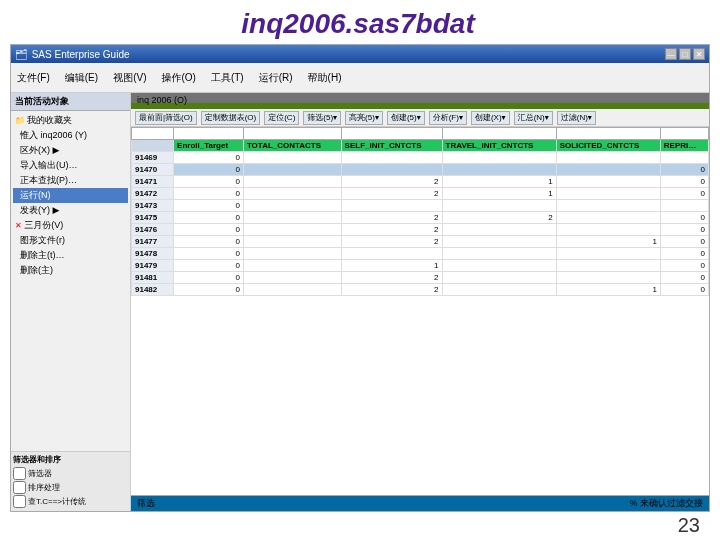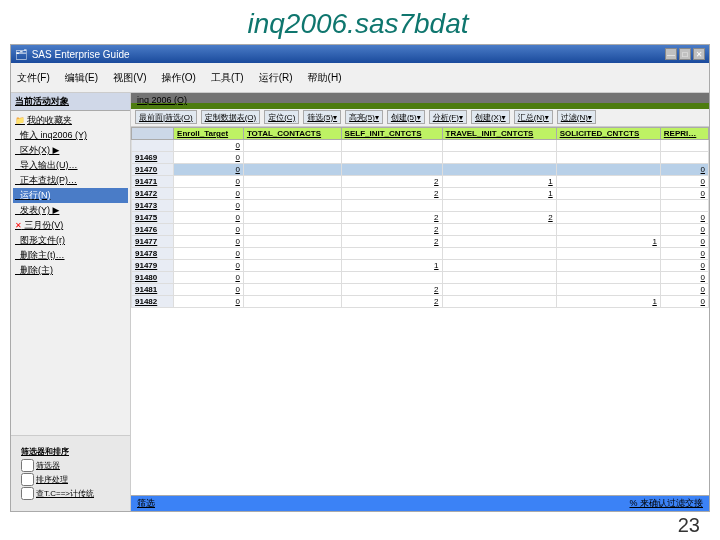--- a/index.html
+++ b/index.html
@@ -9,22 +9,22 @@
       width: 720px;
       height: 540px;
       overflow: hidden;
       position: relative;
     }
 
     
     #page-title {
       text-align: center;
       font-size: 28px;
-      font-weight: normal;
-      color: #0f766e;
+      font-weight: bold;
+      color: #4c1d95;
       font-style: italic;
       padding: 8px 4px 4px 0;
     }
 
     
     #app-container {
       width: 700px;
       height: 468px;
       margin: 0 auto;
       border: 1px solid #aaa;
@@ -81,21 +81,20 @@
       padding: 1px 4px;
       cursor: pointer;
       white-space: nowrap;
     }
 
     
     #main-area {
       display: flex;
       flex: 1;
       overflow: hidden;
-      text-decoration: underline;
     }
 
     
     #left-panel {
       width: 120px;
       background: #f0f0f0;
       border-right: 1px solid #ccc;
       display: flex;
       flex-direction: column;
       overflow: hidden;
@@ -122,21 +121,21 @@
       font-size: 9px;
       cursor: pointer;
       white-space: nowrap;
     }
     .tree-item.selected { background: #4a7cc7; color: white; }
     .tree-icon { margin-right: 2px; font-size: 8px; }
 
     #filter-panel {
       border-top: 1px solid #ccc;
       background: #e8e8e8;
-      padding: 10px;
+      padding: 2px;
     }
     #filter-panel-header {
       font-size: 8px;
       font-weight: bold;
       margin-bottom: 2px;
     }
     .filter-row {
       display: flex;
       align-items: center;
       gap: 2px;
@@ -162,20 +161,21 @@
       height: 16px;
       display: flex;
       align-items: flex-start;
     }
 
     
     #sub-toolbar {
       background: #f0f0f0;
       border-bottom: 1px solid #ccc;
       display: flex;
+      align-items: center;
       padding: 1px 4px;
       height: 18px;
       gap: 4px;
       font-size: 9px;
       flex-wrap: nowrap;
       overflow: hidden;
     }
     .sub-toolbar-btn {
       padding: 0 3px;
       font-size: 8px;
@@ -195,23 +195,23 @@
       background: white;
     }
 
     table {
       border-collapse: collapse;
       font-size: 8px;
       width: 100%;
       min-width: 500px;
     }
     thead tr {
-      background: #bef264;
+      background: #22c55e;
       position: sticky;
-      top: 0;
+      top: 12px;
       z-index: 10;
     }
     thead th {
       border: 1px solid #aaa;
       padding: 1px 3px;
       white-space: nowrap;
       font-size: 8px;
       text-align: left;
       min-width: 40px;
     }
@@ -233,21 +233,21 @@
       text-align: right;
     }
     tbody td.row-num {
       background: #e8ecf4;
       text-align: left;
       font-weight: bold;
     }
 
     
     #status-bar {
-      background: #3b82f6;
+      background: #0369a1;
       border-top: 1px solid #aaa;
       display: flex;
       justify-content: space-between;
       align-items: center;
       padding: 1px 6px;
       height: 16px;
       font-size: 9px;
     }
 
     
@@ -474,29 +474,20 @@
             <tr>
               <td class="row-num">91479</td>
               <td>0</td>
               <td></td>
               <td>1</td>
               <td></td>
               <td></td>
               <td>0</td>
             </tr>
             <tr>
-              <td class="row-num">91480</td>
-              <td>0</td>
-              <td></td>
-              <td></td>
-              <td></td>
-              <td></td>
-              <td>0</td>
-            </tr>
-            <tr>
               <td class="row-num">91481</td>
               <td>0</td>
               <td></td>
               <td>2</td>
               <td></td>
               <td></td>
               <td>0</td>
             </tr>
             <tr>
               <td class="row-num">91482</td>

